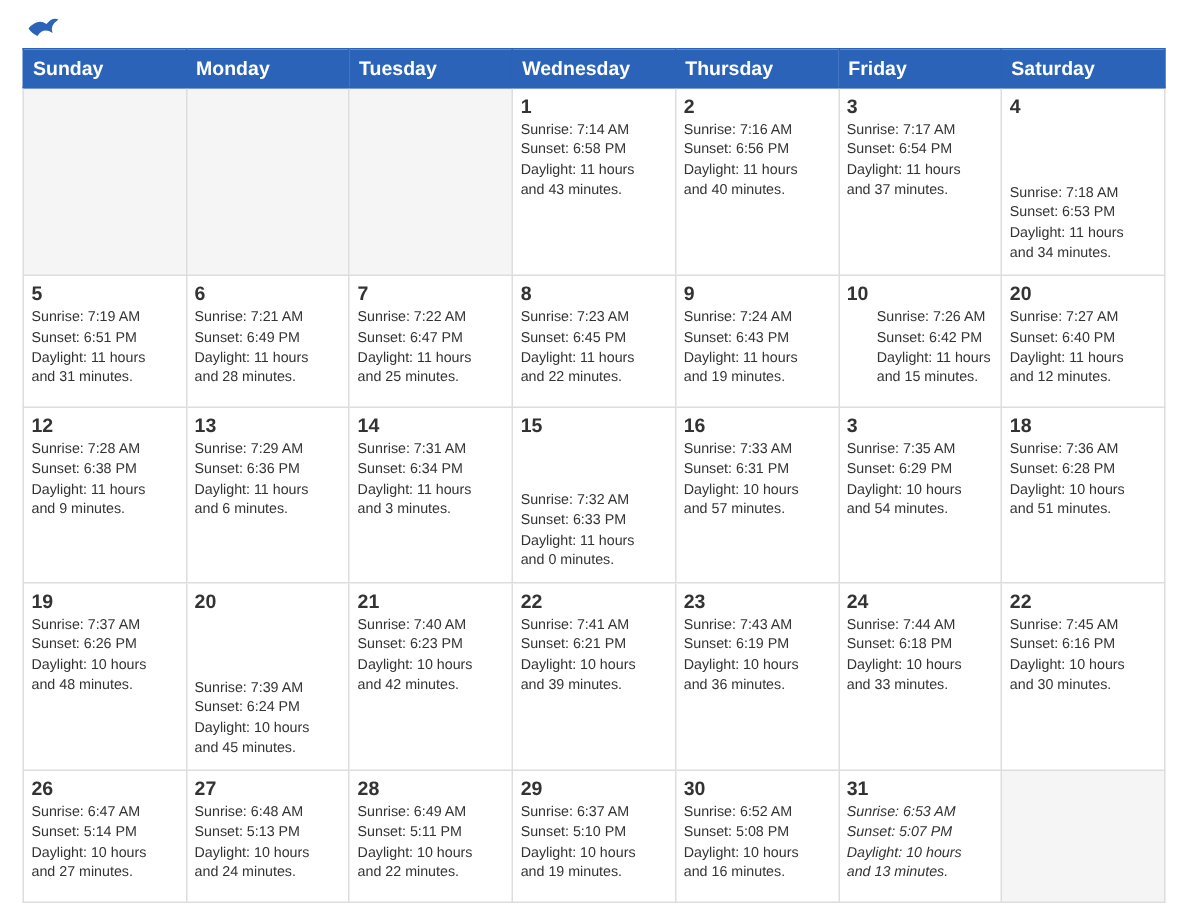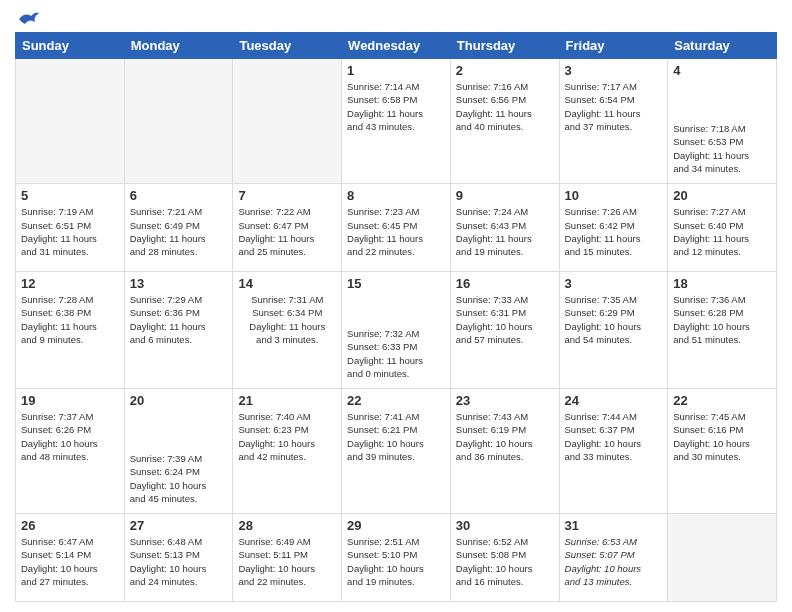--- a/index.html
+++ b/index.html
@@ -186,21 +186,21 @@
           </td>
           <td>
             <span class="day-number">9</span>
             <div class="day-info" style="white-space: pre-line;">Sunrise: 7:24 AM
 Sunset: 6:43 PM
 Daylight: 11 hours
 and 19 minutes.</div>
           </td>
           <td>
             <span class="day-number">10</span>
-            <div class="day-info" style="white-space: pre-line;">Sunrise: 7:26 AM
+            <div class="day-info" style="white-space: pre-line; margin-left: 20px;">Sunrise: 7:26 AM
 Sunset: 6:42 PM
 Daylight: 11 hours
 and 15 minutes.</div>
           </td>
           <td>
             <span class="day-number">20</span>
             <div class="day-info" style="white-space: pre-line;">Sunrise: 7:27 AM
 Sunset: 6:40 PM
 Daylight: 11 hours
 and 12 minutes.</div>
@@ -216,21 +216,21 @@
           </td>
           <td>
             <span class="day-number">13</span>
             <div class="day-info" style="white-space: pre-line;">Sunrise: 7:29 AM
 Sunset: 6:36 PM
 Daylight: 11 hours
 and 6 minutes.</div>
           </td>
           <td>
             <span class="day-number">14</span>
-            <div class="day-info" style="white-space: pre-line; text-align: center;">Sunrise: 7:31 AM
+            <div class="day-info" style="white-space: pre-line;">Sunrise: 7:31 AM
 Sunset: 6:34 PM
 Daylight: 11 hours
 and 3 minutes.</div>
           </td>
           <td>
             <span class="day-number">15</span>
             <div class="day-info" style="white-space: pre-line; margin-top: 36px;">Sunrise: 7:32 AM
 Sunset: 6:33 PM
 Daylight: 11 hours
 and 0 minutes.</div>
@@ -289,21 +289,21 @@
           <td>
             <span class="day-number">23</span>
             <div class="day-info" style="white-space: pre-line;">Sunrise: 7:43 AM
 Sunset: 6:19 PM
 Daylight: 10 hours
 and 36 minutes.</div>
           </td>
           <td>
             <span class="day-number">24</span>
             <div class="day-info" style="white-space: pre-line;">Sunrise: 7:44 AM
-Sunset: 6:37 PM
+Sunset: 6:18 PM
 Daylight: 10 hours
 and 33 minutes.</div>
           </td>
           <td>
             <span class="day-number">22</span>
             <div class="day-info" style="white-space: pre-line;">Sunrise: 7:45 AM
 Sunset: 6:16 PM
 Daylight: 10 hours
 and 30 minutes.</div>
           </td>
@@ -325,21 +325,21 @@
           </td>
           <td>
             <span class="day-number">28</span>
             <div class="day-info" style="white-space: pre-line;">Sunrise: 6:49 AM
 Sunset: 5:11 PM
 Daylight: 10 hours
 and 22 minutes.</div>
           </td>
           <td>
             <span class="day-number">29</span>
-            <div class="day-info" style="white-space: pre-line;">Sunrise: 2:51 AM
+            <div class="day-info" style="white-space: pre-line;">Sunrise: 6:37 AM
 Sunset: 5:10 PM
 Daylight: 10 hours
 and 19 minutes.</div>
           </td>
           <td>
             <span class="day-number">30</span>
             <div class="day-info" style="white-space: pre-line;">Sunrise: 6:52 AM
 Sunset: 5:08 PM
 Daylight: 10 hours
 and 16 minutes.</div>

